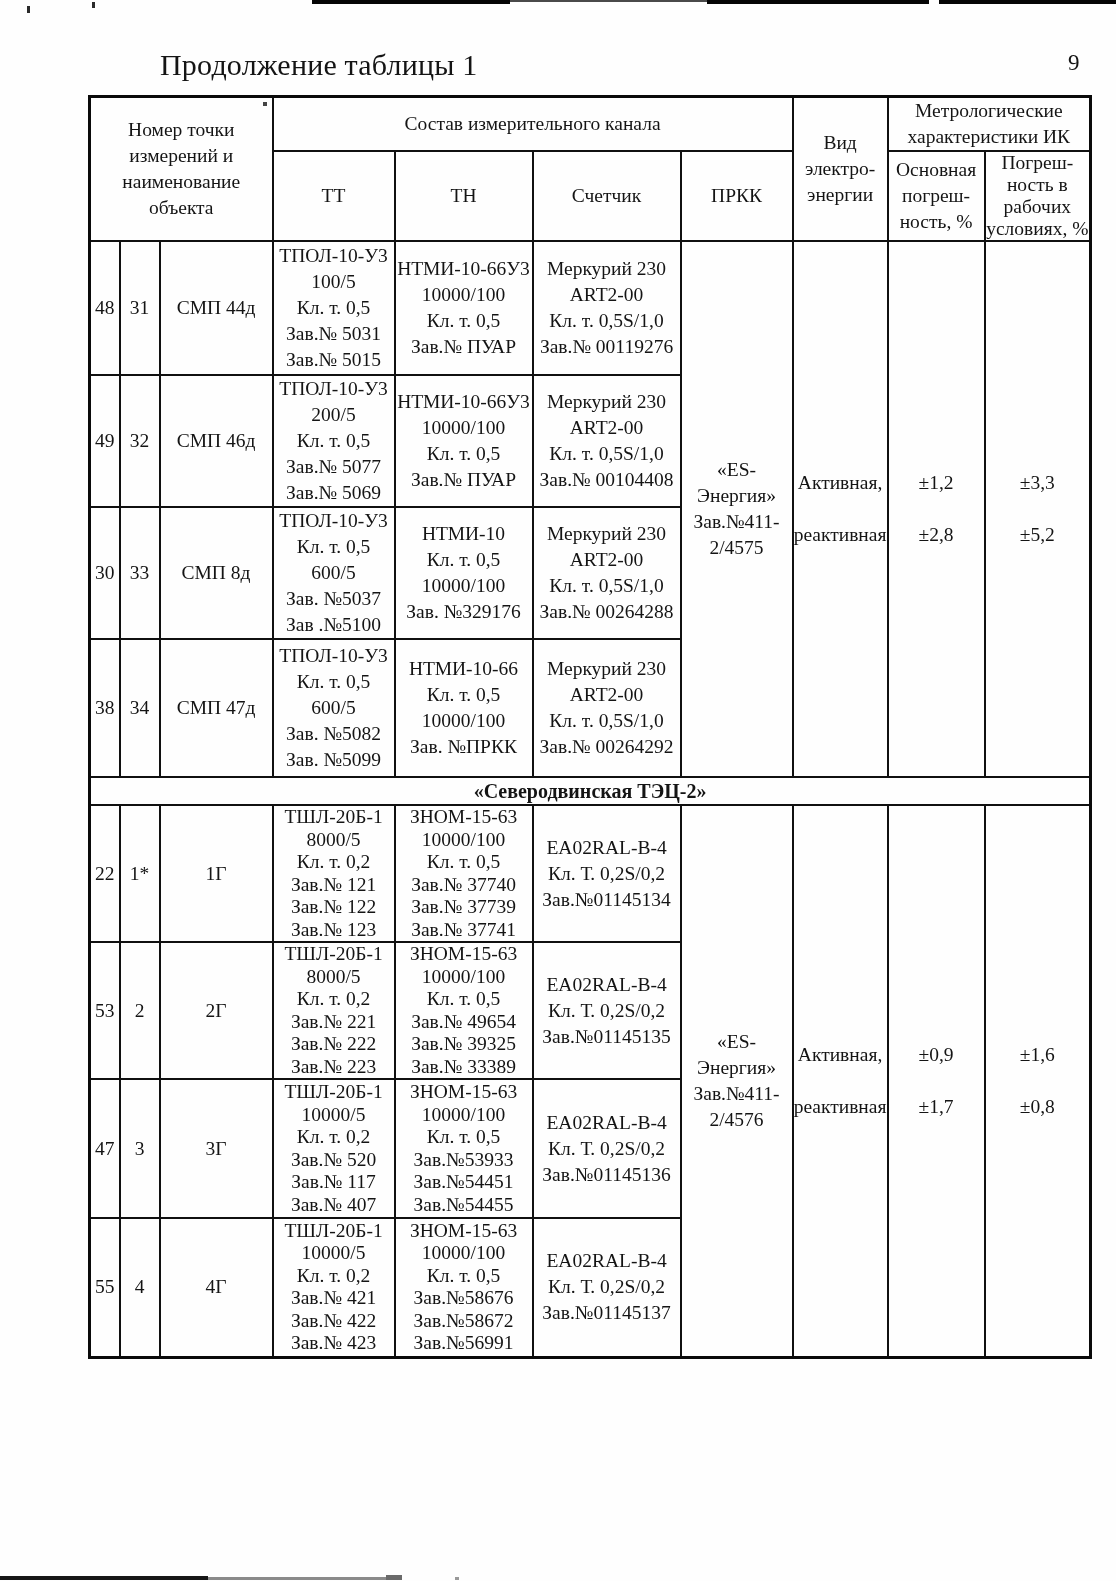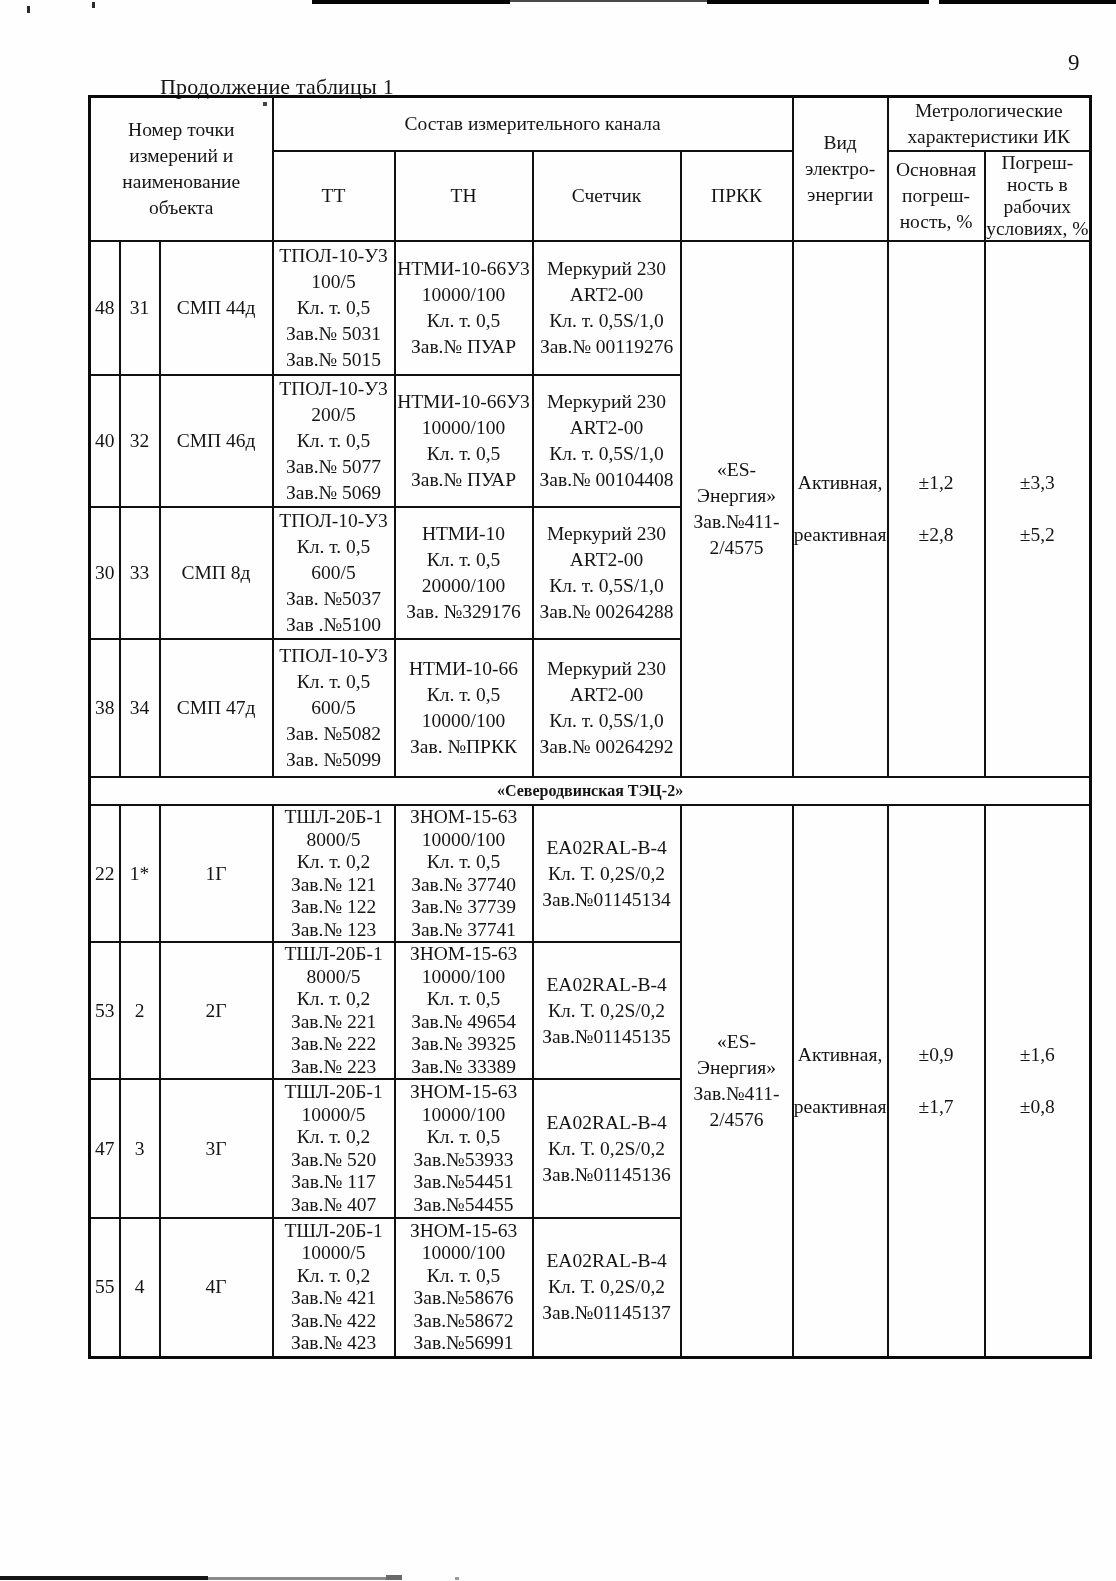--- a/index.html
+++ b/index.html
@@ -9,41 +9,41 @@
     background:#fefefe;
     overflow:hidden;
     font-family:"Liberation Serif","DejaVu Serif",serif;
     color:#141414;
   }
   .page-number{
     position:absolute;top:50px;left:1068px;
     font-size:23px;
   }
   .doc-title{
-    position:absolute;top:74px;left:160px;
-    font-size:22px;letter-spacing:.2px;
+    position:absolute;top:48px;left:160px;
+    font-size:30px;letter-spacing:.2px;
   }
   table.meter{
     position:absolute;top:95px;left:88px;
     border-collapse:collapse;table-layout:fixed;
     width:1001px;
     font-size:19.5px;line-height:26px;
   }
   table.meter td{
     border:2px solid #101010;
     text-align:center;vertical-align:middle;
     padding:0;overflow:hidden;
     white-space:pre-line;
   }
   table.meter{border:3px solid #0a0a0a;}
   td.hdr-bottom{border-bottom-width:4px;}
   td.working-hdr{line-height:22px;}
   td.tight{line-height:22.5px;margin-top:34px;}
   td.section-cell{
-    text-align:left;font-weight:bold;font-size:16px;
+    text-align:left;font-weight:bold;font-size:20px;
     padding-left:2px;line-height:24px;white-space:nowrap;
     border-bottom-width:3px;
   }
   
   .artifact{position:absolute;}
   .a-top1{left:312px;top:0;width:198px;height:4px;background:#050505;}
   .a-top2{left:510px;top:0;width:197px;height:2px;background:#4a4a4a;}
   .a-top3{left:707px;top:0;width:222px;height:4px;background:#050505;}
   .a-top4{left:939px;top:0;width:177px;height:4px;background:#050505;}
   .a-speck1{left:27px;top:6px;width:3px;height:7px;background:#2a2a2a;}
@@ -142,21 +142,21 @@
 реактивная</td>
       <td rowspan="4">±1,2
 
 ±2,8</td>
       <td rowspan="4">±3,3
 
 ±5,2</td>
     </tr>
 
     <tr style="height:132px">
-      <td>40</td>
+      <td>49</td>
       <td>32</td>
       <td>СМП 46д</td>
       <td>ТПОЛ-10-У3
 200/5
 Кл. т. 0,5
 Зав.№ 5077
 Зав.№ 5069</td>
       <td>НТМИ-10-66У3
 10000/100
 Кл. т. 0,5
@@ -171,21 +171,21 @@
       <td>30</td>
       <td>33</td>
       <td>СМП 8д</td>
       <td>ТПОЛ-10-У3
 Кл. т. 0,5
 600/5
 Зав. №5037
 Зав .№5100</td>
       <td>НТМИ-10
 Кл. т. 0,5
-20000/100
+10000/100
 Зав. №329176</td>
       <td>Меркурий 230
 ART2-00
 Кл. т. 0,5S/1,0
 Зав.№ 00264288</td>
     </tr>
 
     <tr style="height:138px">
       <td>38</td>
       <td>34</td>

